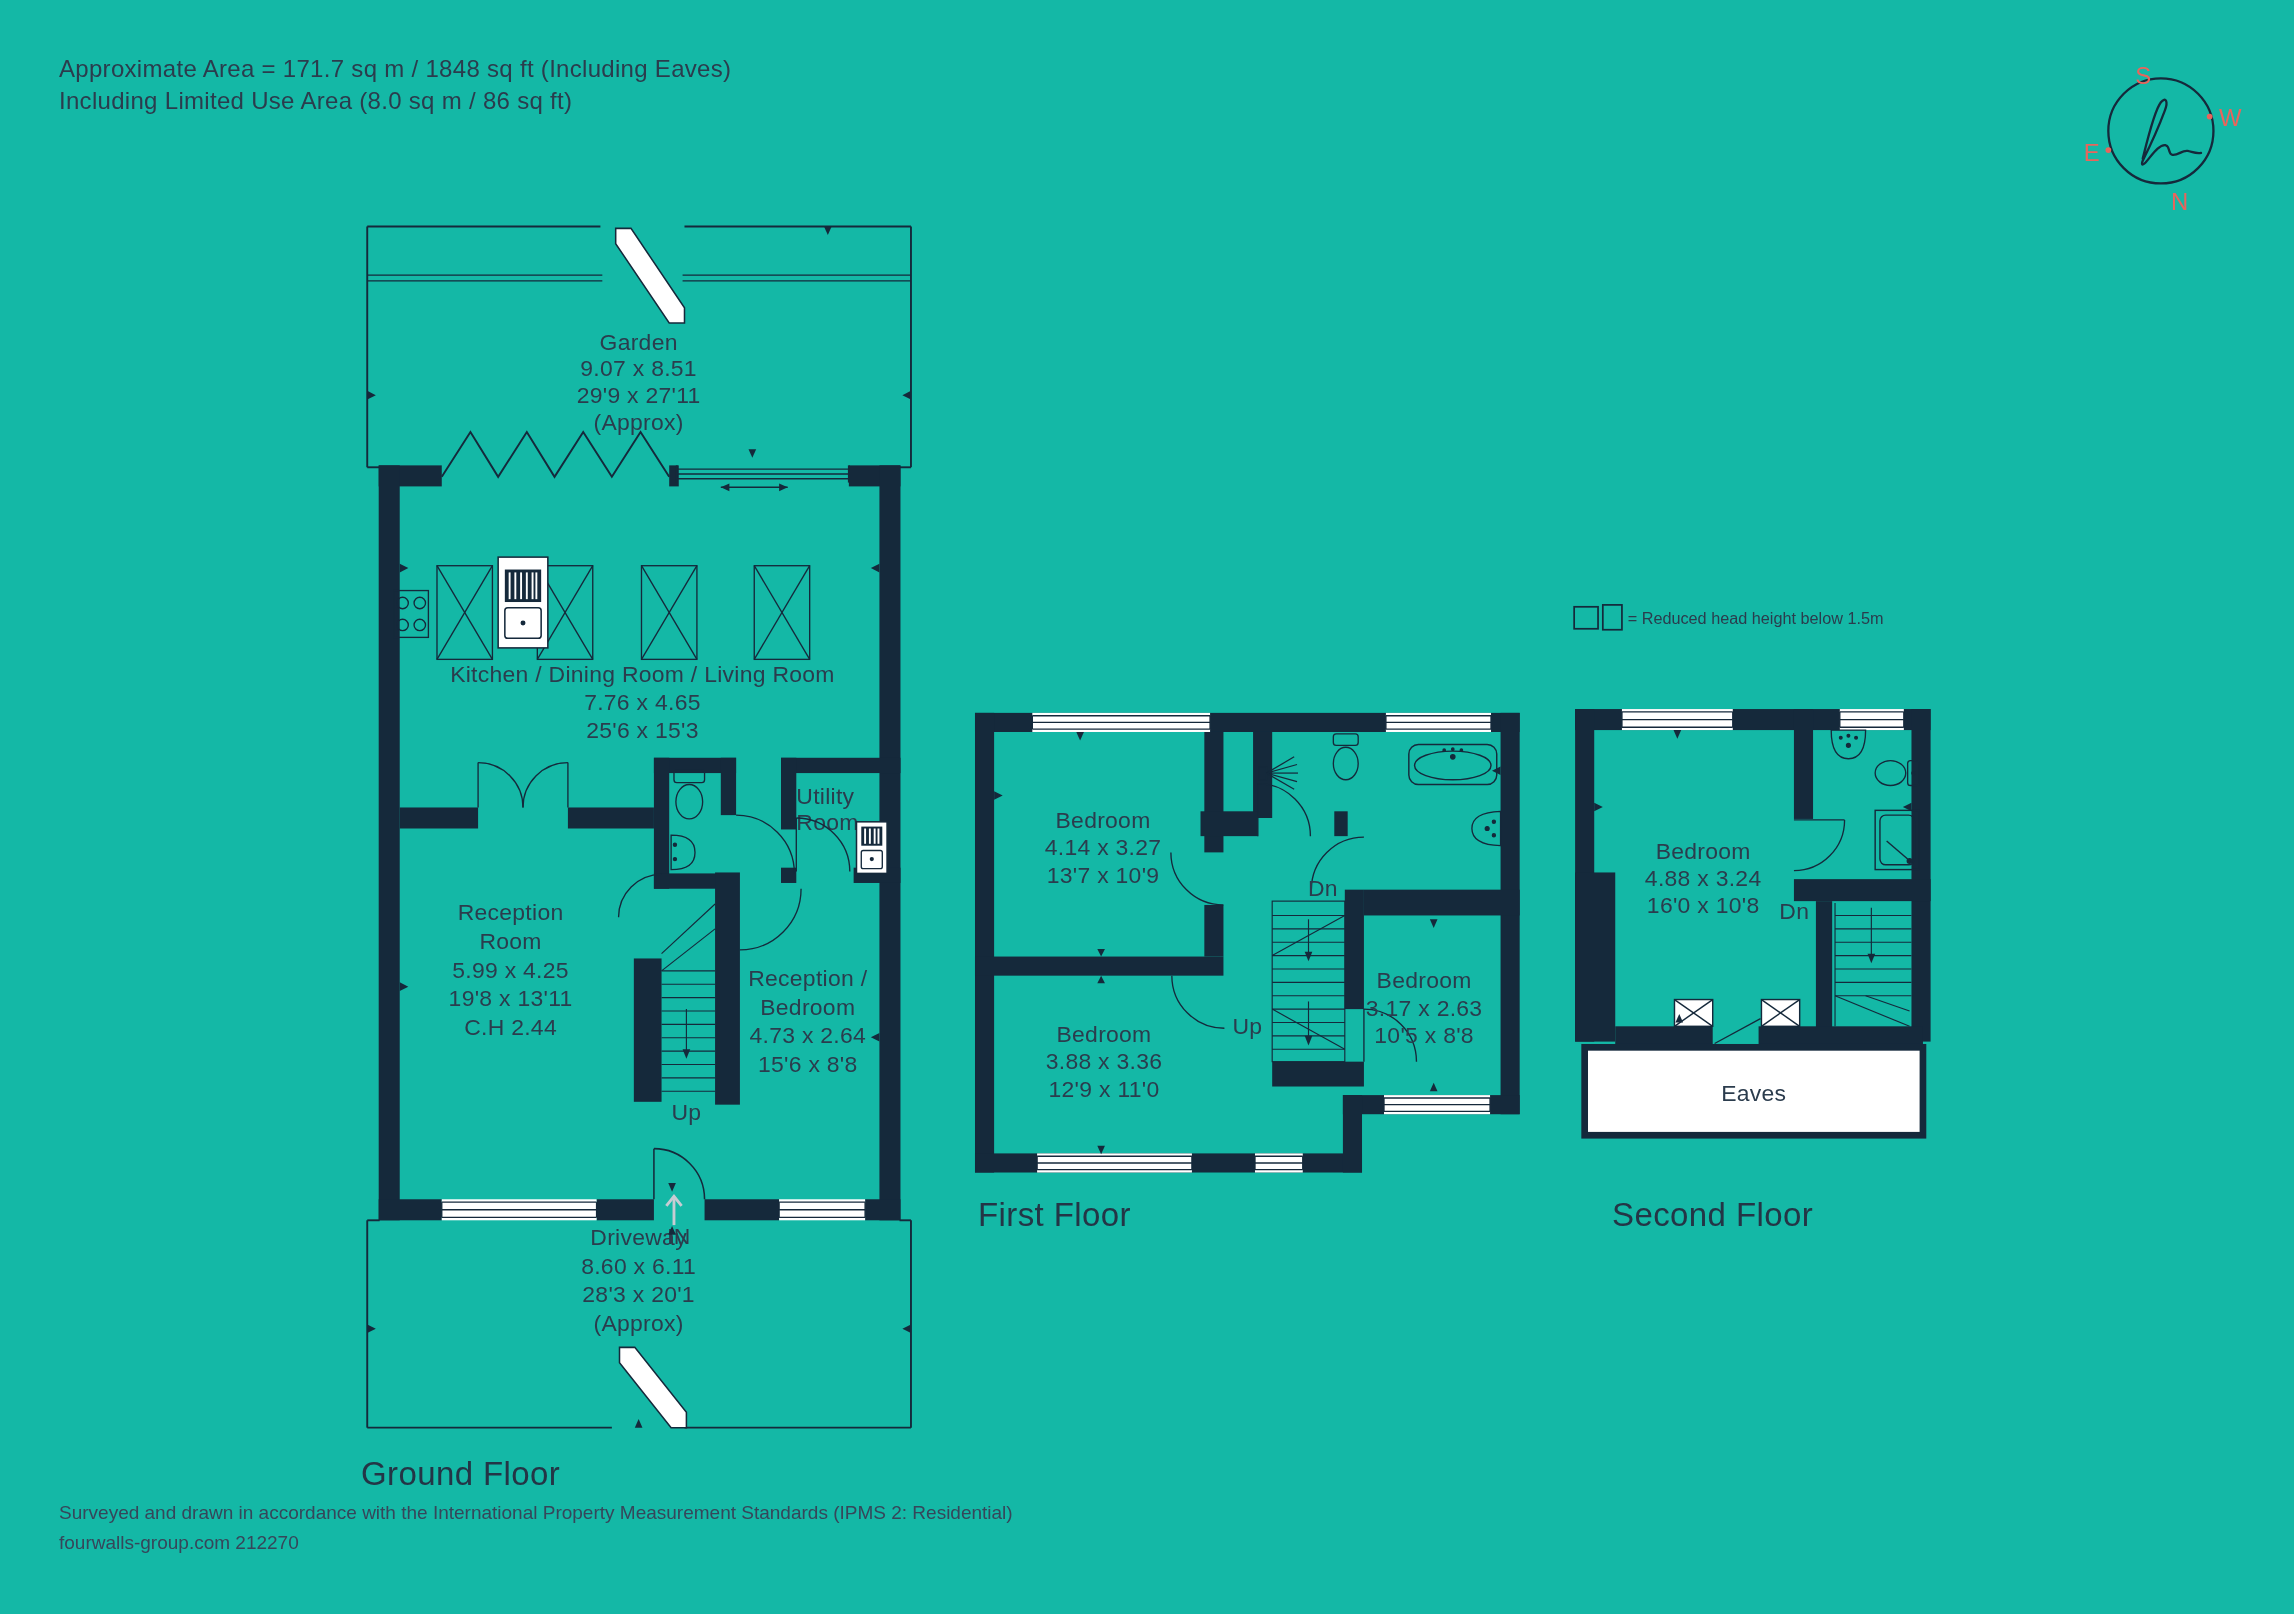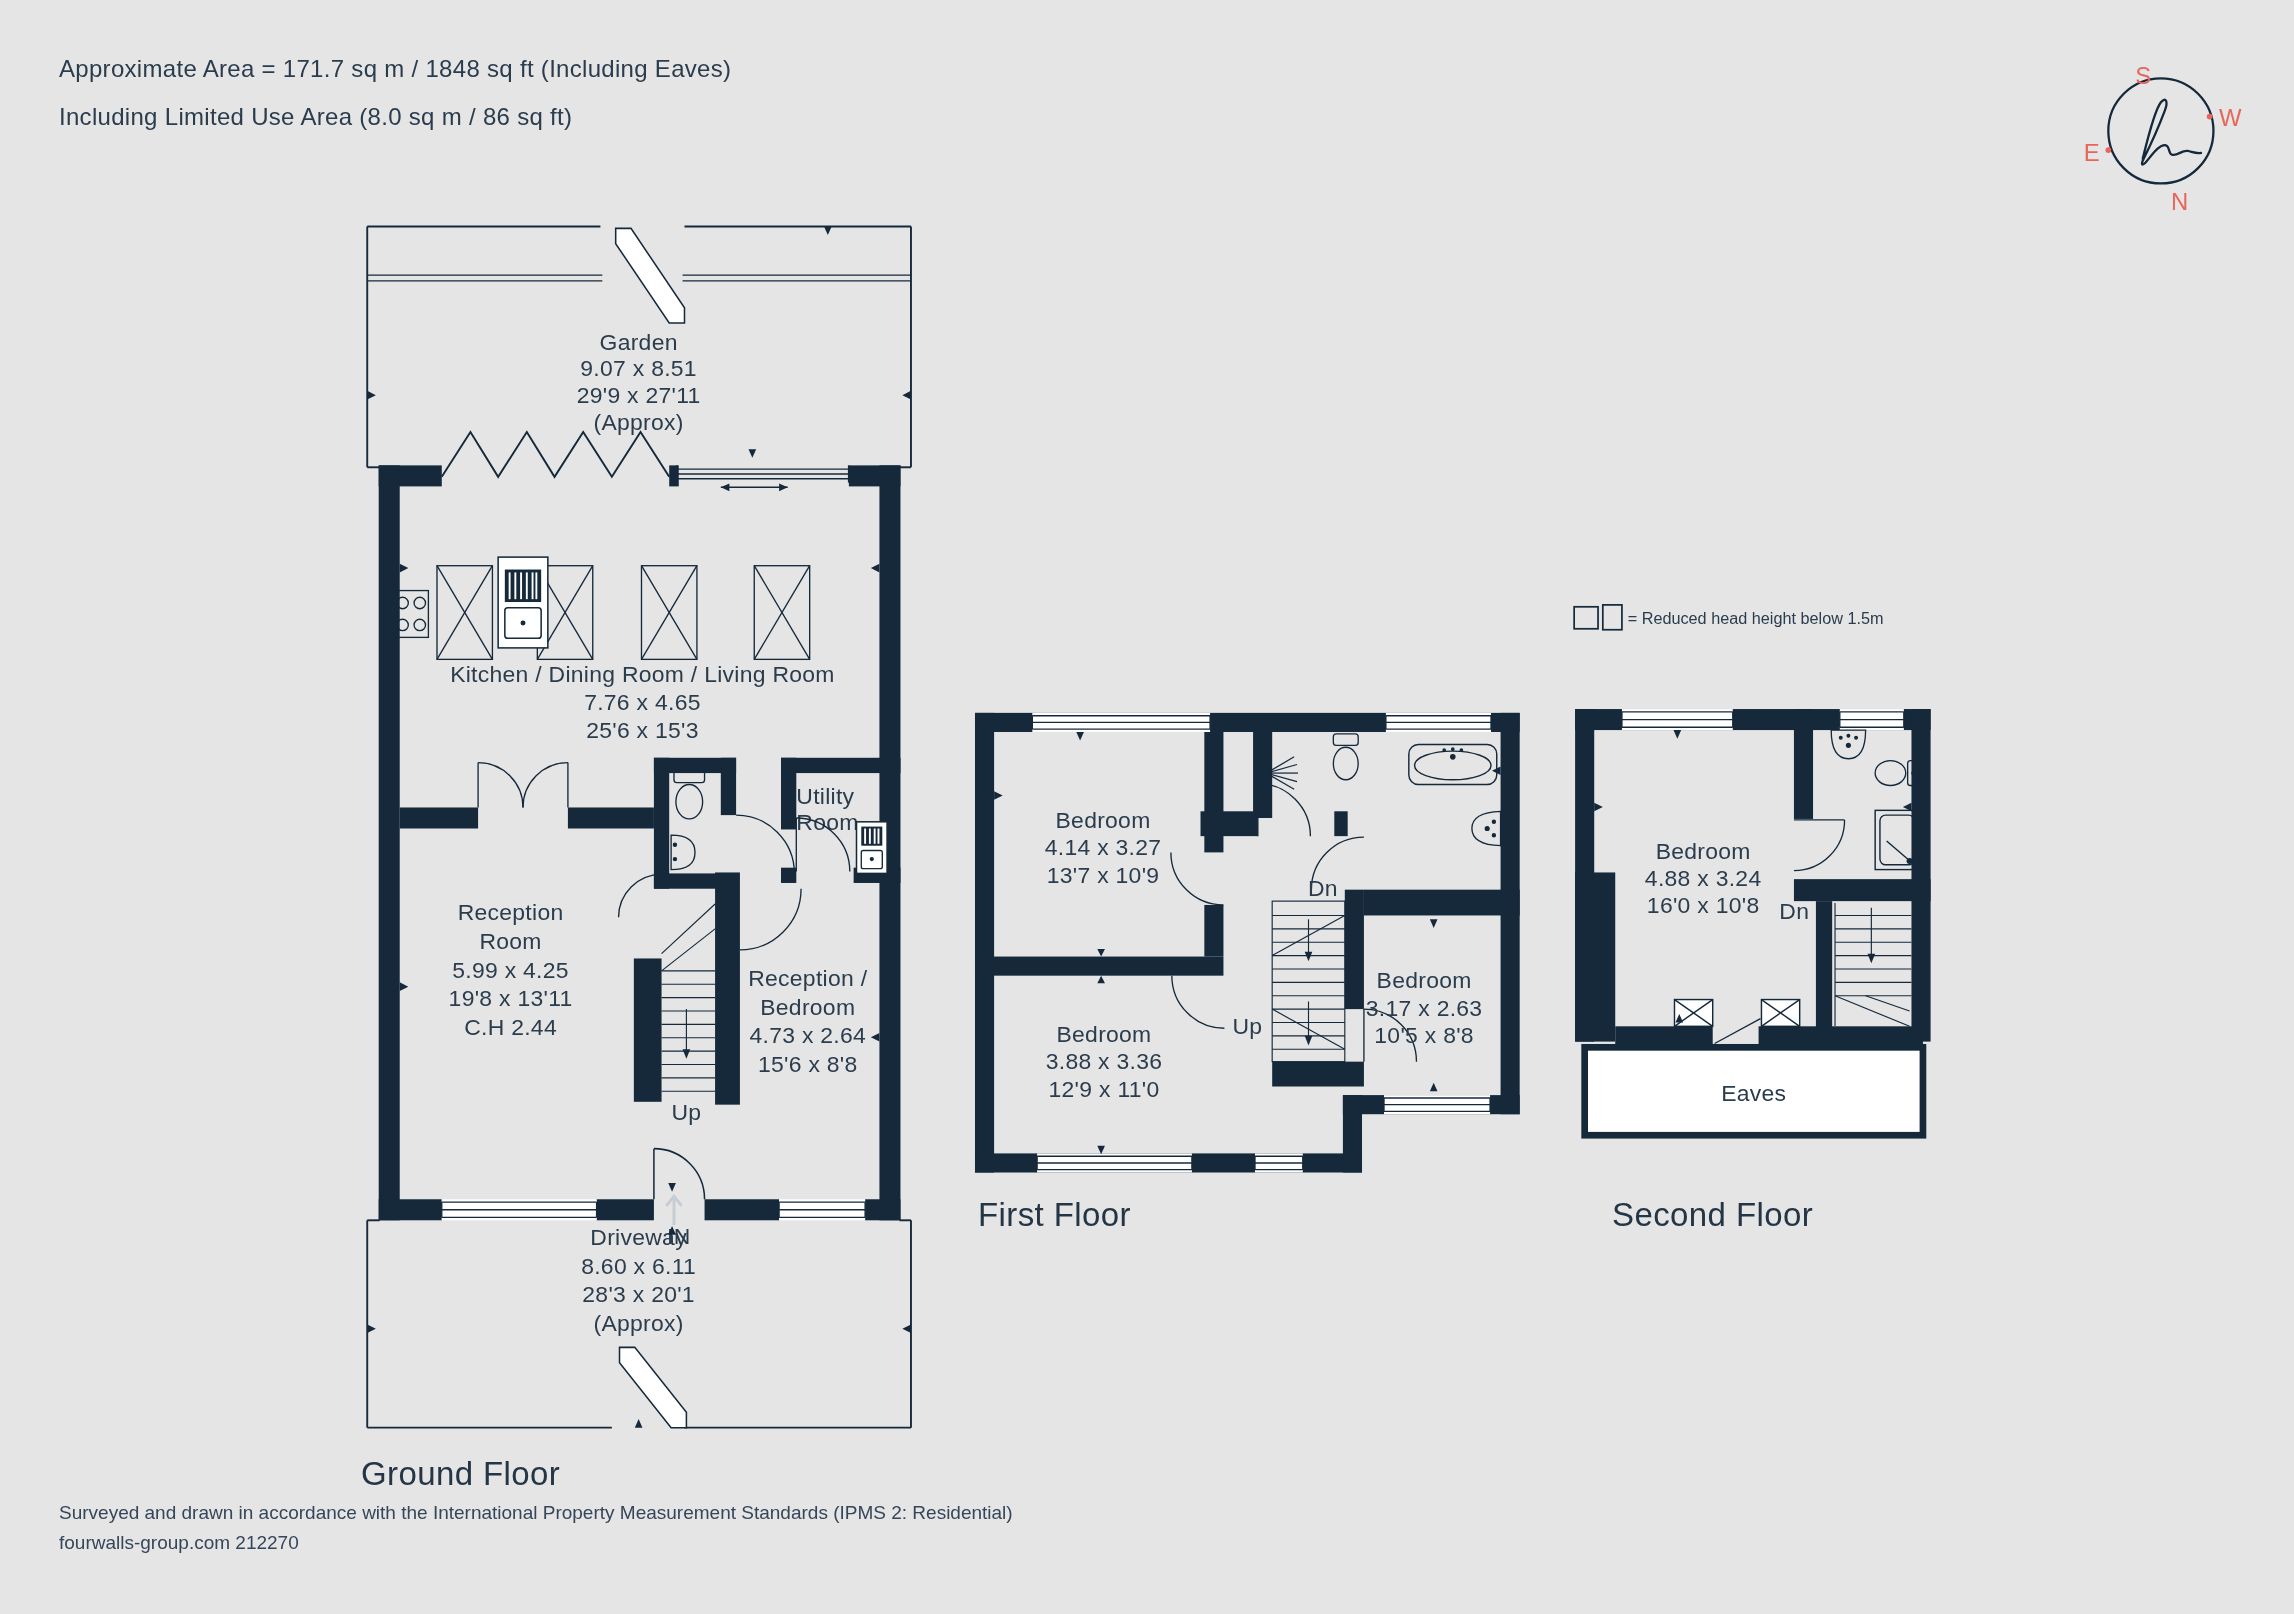--- a/index.html
+++ b/index.html
@@ -1,20 +1,20 @@
 <!DOCTYPE html>
 <html><head>
 <meta charset="utf-8">
 <style>
   html,body{margin:0;padding:0;background:#ffffff;}
-  .canvas{position:relative;width:2294px;height:1614px;background:#e5e5e5;overflow:hidden;
+  .canvas{position:relative;width:2294px;height:1614px;background:#14b8a6;overflow:hidden;
           font-family:"Liberation Sans", sans-serif;color:#2b3c4d;}
   .hdr{position:absolute;left:59px;font-size:24px;letter-spacing:0.3px;color:#2b3c4d;white-space:nowrap;}
   .hdr.l1{top:55px;}
-  .hdr.l2{top:103px;}
+  .hdr.l2{top:87px;}
   .floor-title{position:absolute;font-size:33px;letter-spacing:0.4px;color:#243546;white-space:nowrap;}
   .ft-ground{left:361px;top:1455px;}
   .ft-first{left:978px;top:1196px;text-align:center;}
   .ft-second{left:1612px;top:1196px;}
   .footer{position:absolute;left:59px;font-size:19px;color:#36465a;white-space:nowrap;}
   .footer.f1{top:1502px;}
   .footer.f2{top:1532px;}
   svg{position:absolute;left:0;top:0;}
   svg text{font-family:"Liberation Sans", sans-serif;fill:#2b3c4d;}
   .rm{font-size:24px;letter-spacing:.3px;}

